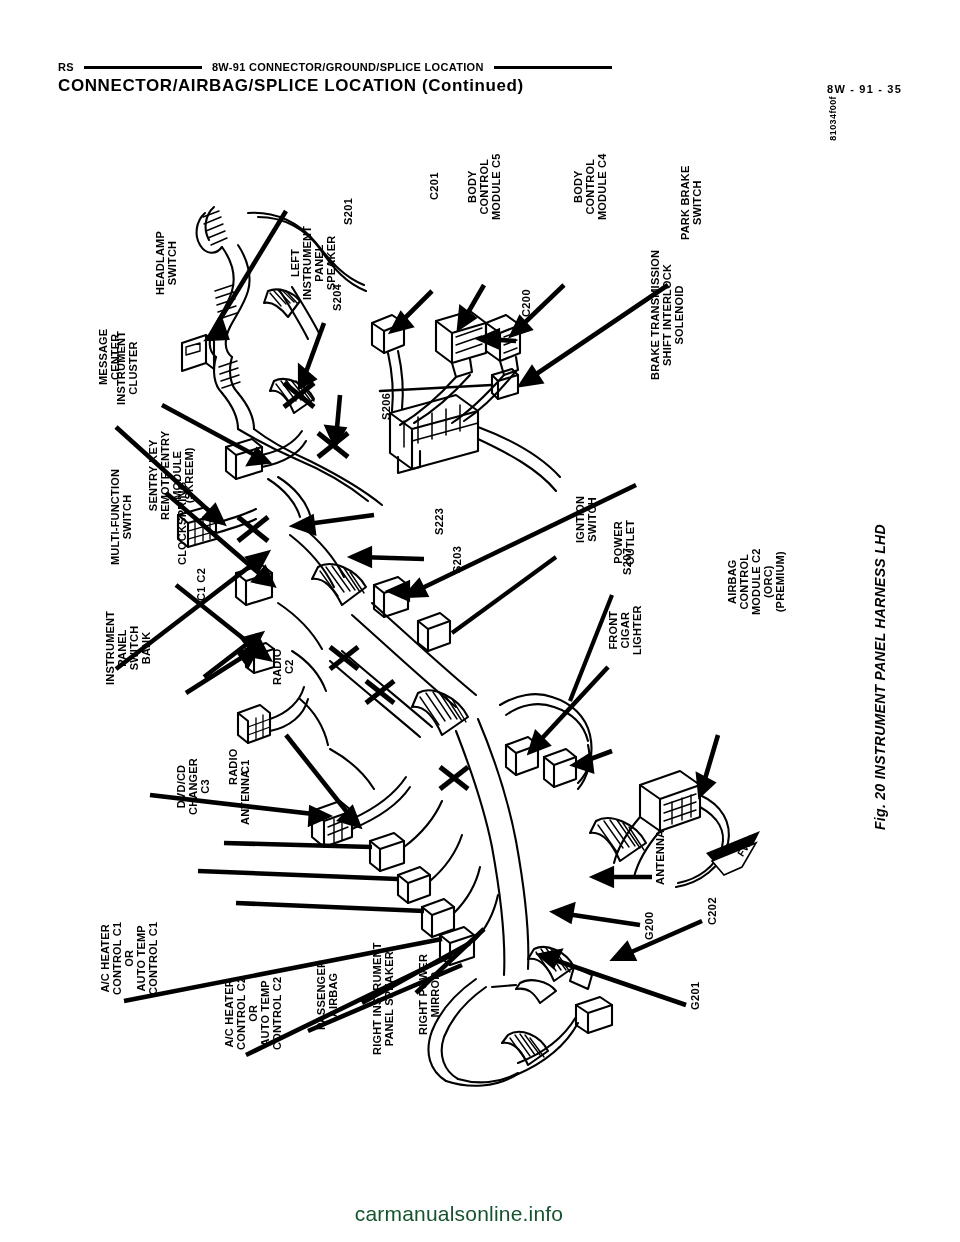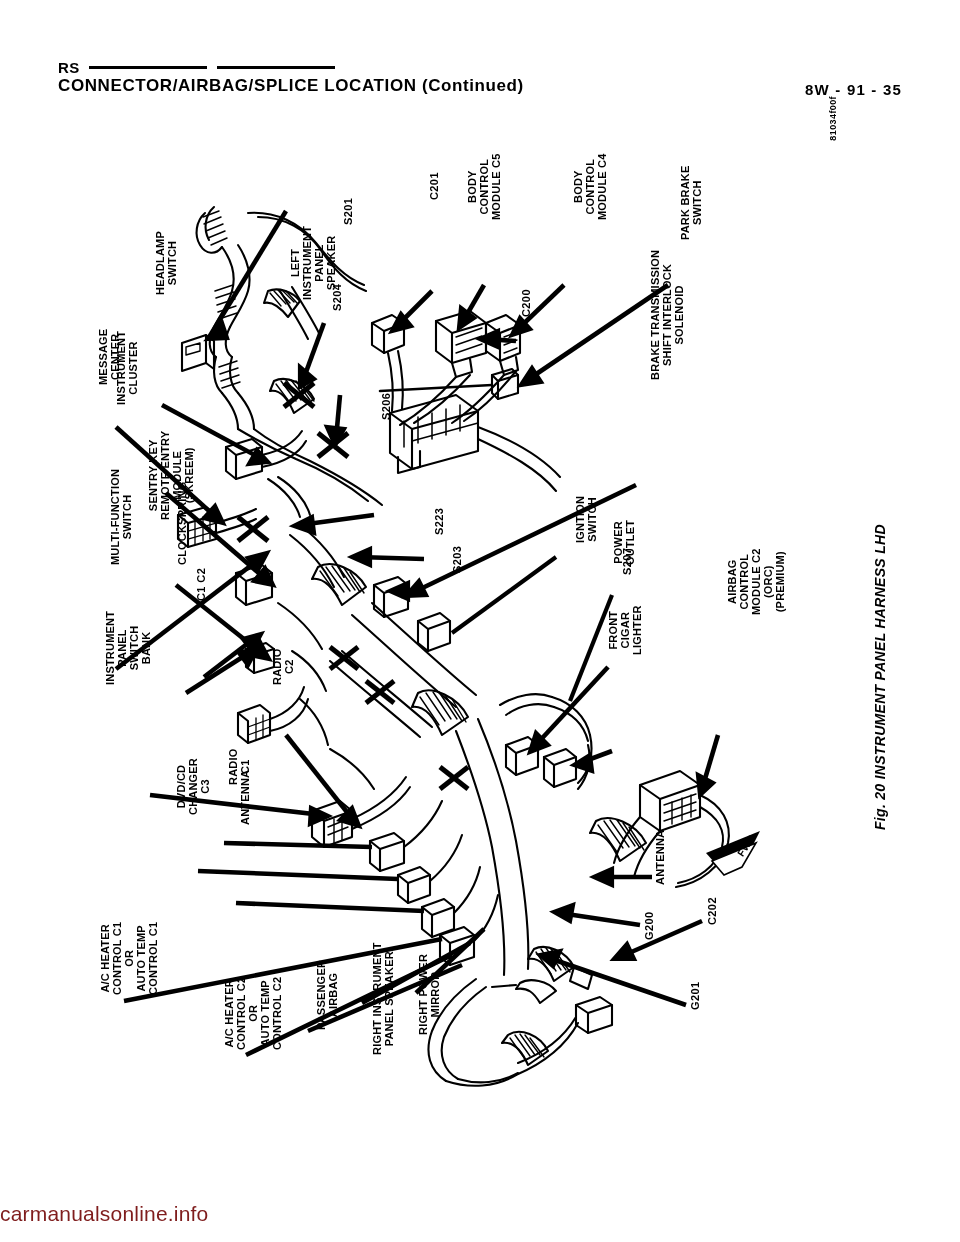--- a/index.html
+++ b/index.html
@@ -20,21 +20,21 @@
   
   .header-rule {
     position: absolute;
     top: 56px;
     left: 58px;
     right: 58px;
     height: 22px;
     display: flex;
     align-items: center;
     gap: 10px;
-    font-size: 15px;
+    font-size: 11px;
     font-weight: bold;
     letter-spacing: 0.3px;
   }
   .header-rule .rule {
     flex: 0 0 auto;
     height: 3px;
     background: #000;
   }
   .header-rule .rule.left  { width: 118px; }
   .header-rule .rule.right { width: 118px; }
@@ -100,33 +100,34 @@
     white-space: nowrap;
     transform-origin: 0 0;
     transform: rotate(-90deg);
   }
 
   .watermark {
     position: absolute;
     left: 0;
     right: 42px;
     bottom: 16px;
-    text-align: left;
+    text-align: center;
     font-size: 21px;
-    color: #7f1d1d;
+    color: #14532d;
     letter-spacing: 0.2px;
     font-family: "Liberation Sans", sans-serif;
   }
 </style>
 </head>
 <body>
 
 <div class="header-rule">
   <span class="hdr-left">RS</span>
   <span class="rule left"></span>
+  <span class="hdr-mid">8W-91 CONNECTOR/GROUND/SPLICE LOCATION</span>
   <span class="rule right"></span>
   <span class="spacer"></span>
   <span class="hdr-right">8W - 91 - 35</span>
 </div>
 
 <div class="section-title">CONNECTOR/AIRBAG/SPLICE LOCATION  (Continued)</div>
 
 <div class="figure">
 
   <svg width="960" height="1060" viewBox="0 0 960 1060">

